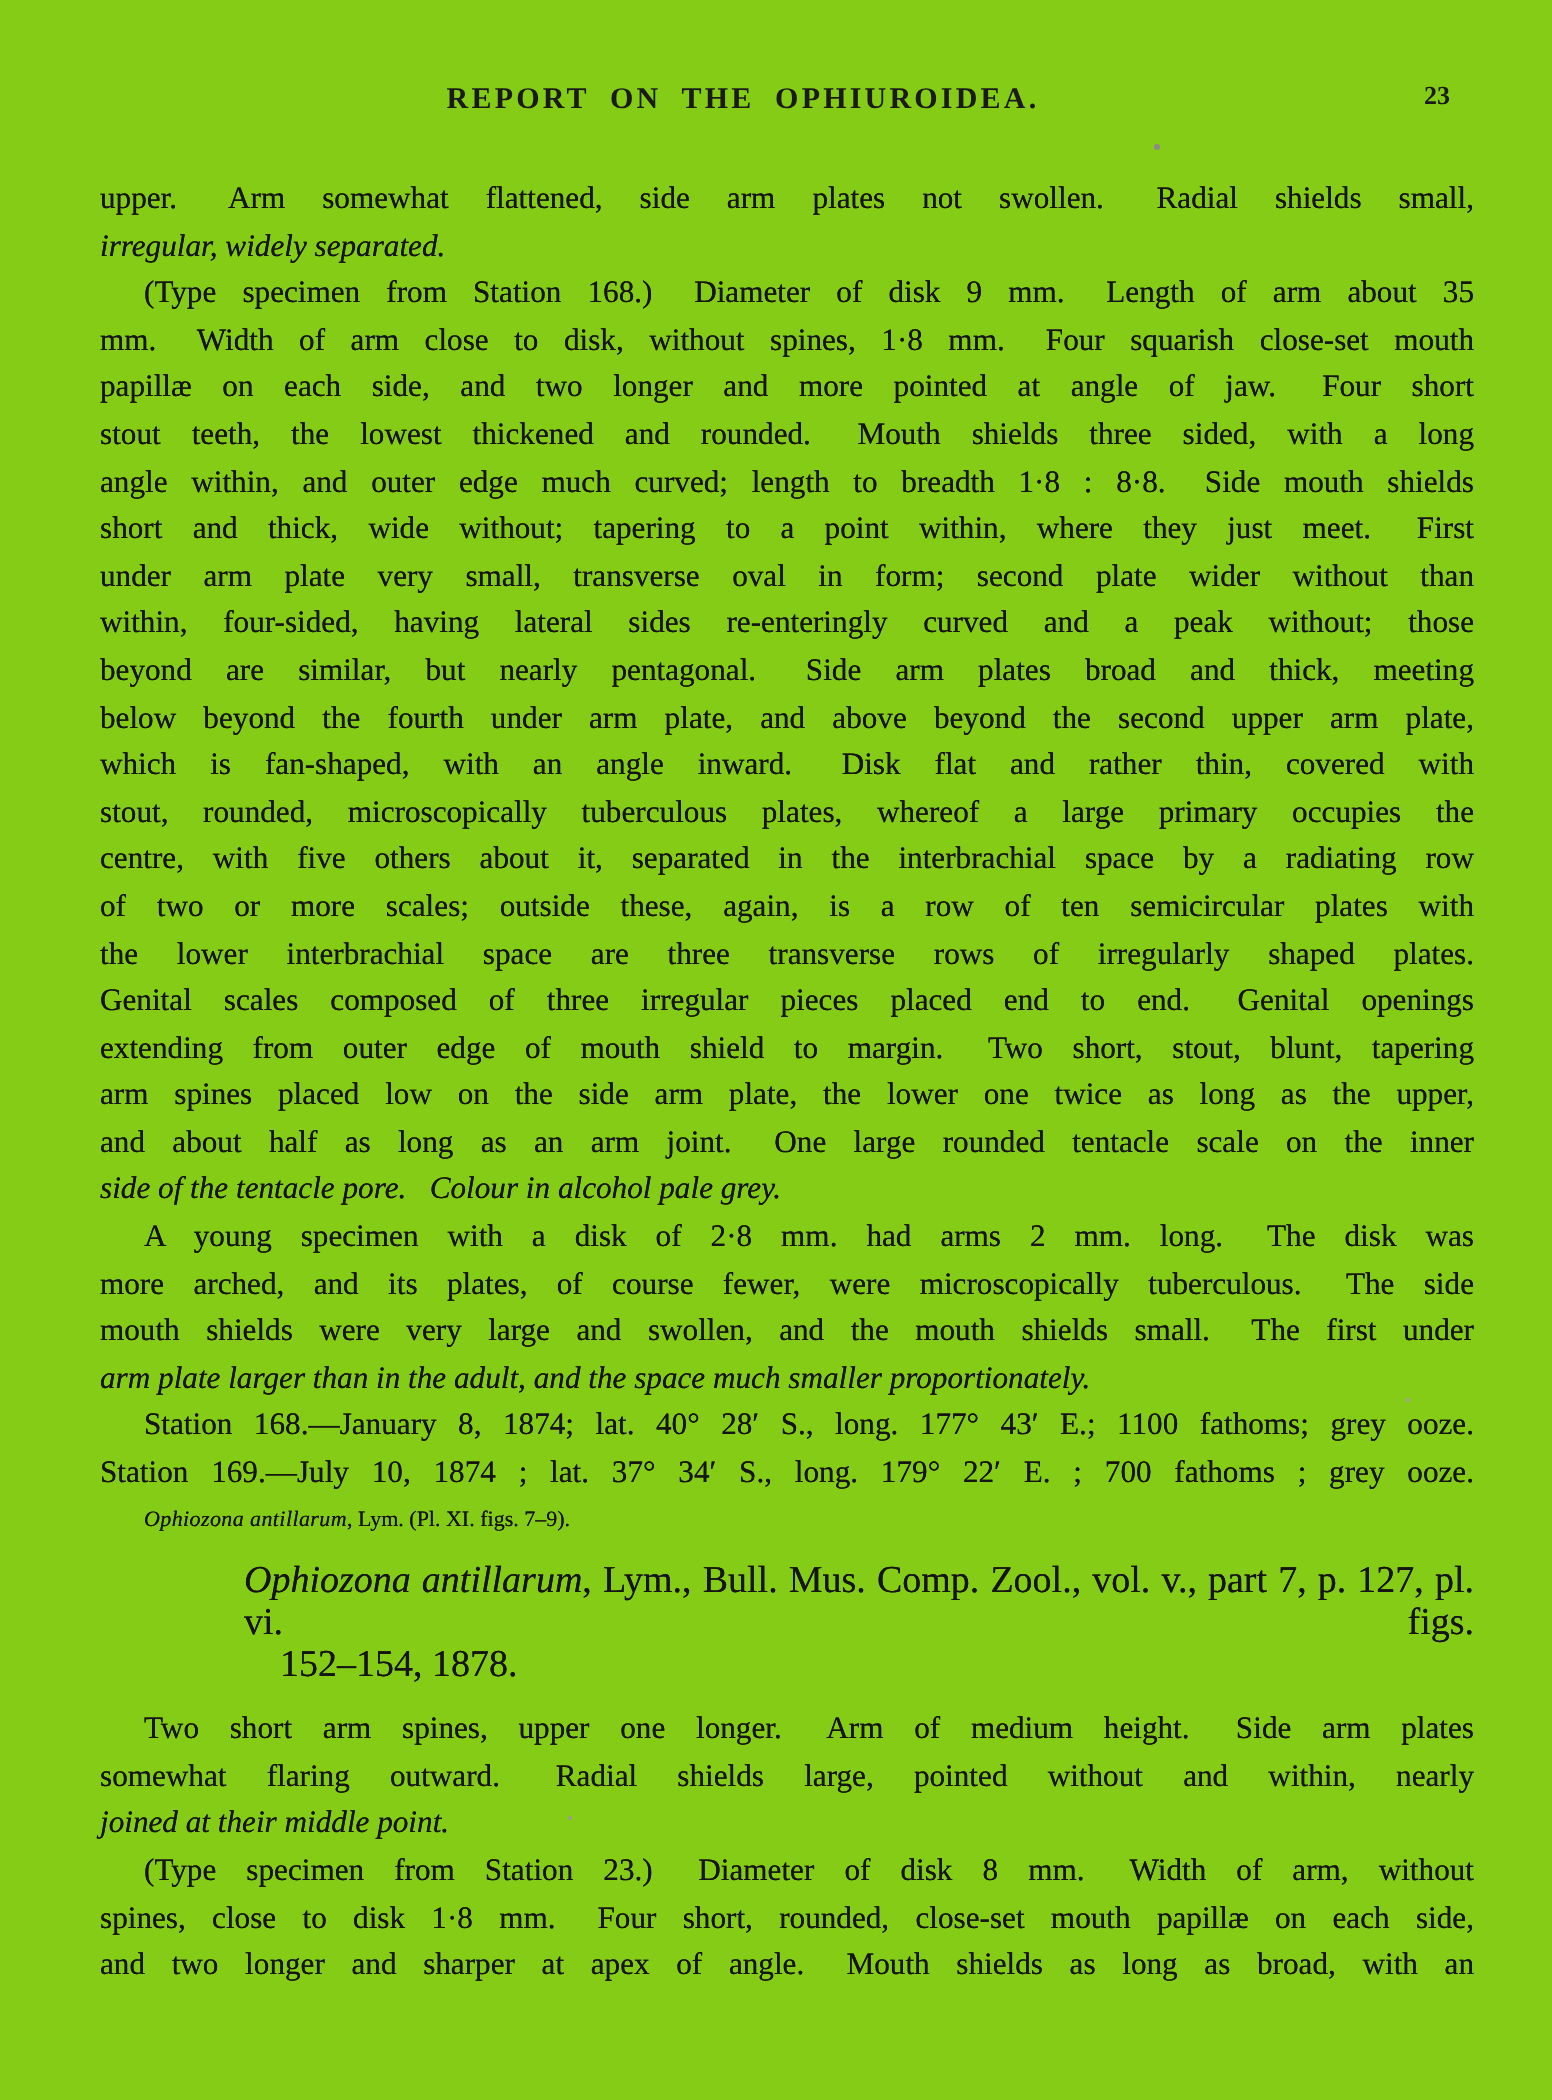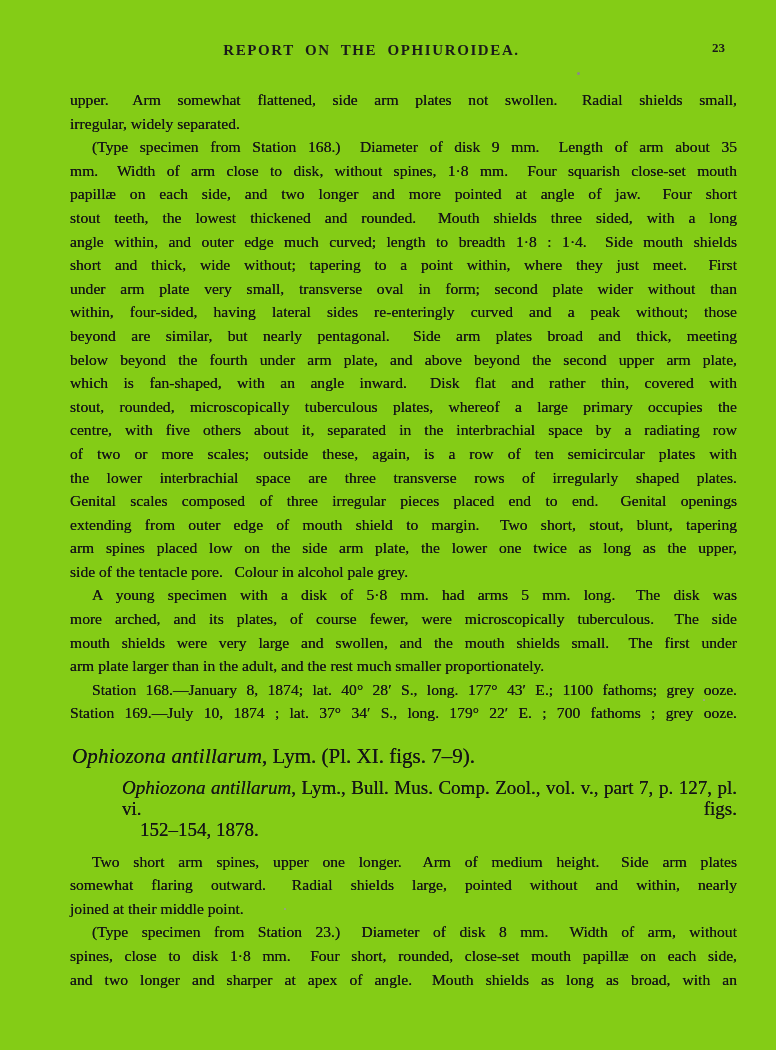--- a/index.html
+++ b/index.html
@@ -52,33 +52,32 @@
   
   .text-block {
     margin-top: 24px;
     font-size: 15.6px;
     line-height: 23.6px;
     text-shadow: 0 0 0.3px #1b1b1b;
   }
   .para .line {
     text-align: justify;
     text-align-last: justify;
-    margin-left: 20px;
   }
   .para.endpara .line:last-child {
     text-align-last: left;
+    font-style: italic;
   }
   .para.indent .line:first-child {
     text-indent: 22px;
   }
   
   .species-heading {
-    margin-top: 20px;
     padding-left: 22px;
-    font-size: 21px;
+    font-size: 11px;
   }
   .species-heading i { letter-spacing: 0.2px; }
   
   .citation {
     margin-top: 8px;
     font-size: 19px;
     line-height: 21px;
     padding-left: 72px;
   }
   .citation .line {
@@ -117,42 +116,43 @@
     <div class="para endpara">
         <div class="line">upper.  Arm somewhat flattened, side arm plates not swollen.  Radial shields small,</div>
         <div class="line">irregular, widely separated.</div>
       </div>
 
     <div class="para indent endpara">
         <div class="line">(Type specimen from Station 168.)  Diameter of disk 9 mm.  Length of arm about 35</div>
         <div class="line">mm.  Width of arm close to disk, without spines, 1·8 mm.  Four squarish close-set mouth</div>
         <div class="line">papillæ on each side, and two longer and more pointed at angle of jaw.  Four short</div>
         <div class="line">stout teeth, the lowest thickened and rounded.  Mouth shields three sided, with a long</div>
-        <div class="line">angle within, and outer edge much curved; length to breadth 1·8 : 1·4.  Side mouth shields</div>
+        <div class="line">angle within, and outer edge much curved; length to breadth 1·8 : 8·8.  Side mouth shields</div>
         <div class="line">short and thick, wide without; tapering to a point within, where they just meet.  First</div>
         <div class="line">under arm plate very small, transverse oval in form; second plate wider without than</div>
         <div class="line">within, four-sided, having lateral sides re-enteringly curved and a peak without; those</div>
         <div class="line">beyond are similar, but nearly pentagonal.  Side arm plates broad and thick, meeting</div>
         <div class="line">below beyond the fourth under arm plate, and above beyond the second upper arm plate,</div>
         <div class="line">which is fan-shaped, with an angle inward.  Disk flat and rather thin, covered with</div>
         <div class="line">stout, rounded, microscopically tuberculous plates, whereof a large primary occupies the</div>
         <div class="line">centre, with five others about it, separated in the interbrachial space by a radiating row</div>
         <div class="line">of two or more scales; outside these, again, is a row of ten semicircular plates with</div>
         <div class="line">the lower interbrachial space are three transverse rows of irregularly shaped plates.</div>
         <div class="line">Genital scales composed of three irregular pieces placed end to end.  Genital openings</div>
         <div class="line">extending from outer edge of mouth shield to margin.  Two short, stout, blunt, tapering</div>
         <div class="line">arm spines placed low on the side arm plate, the lower one twice as long as the upper,</div>
+        <div class="line">and about half as long as an arm joint.  One large rounded tentacle scale on the inner</div>
         <div class="line">side of the tentacle pore.  Colour in alcohol pale grey.</div>
       </div>
 
     <div class="para indent endpara">
-        <div class="line">A young specimen with a disk of 5·8 mm. had arms 5 mm. long.  The disk was</div>
+        <div class="line">A young specimen with a disk of 2·8 mm. had arms 2 mm. long.  The disk was</div>
         <div class="line">more arched, and its plates, of course fewer, were microscopically tuberculous.  The side</div>
         <div class="line">mouth shields were very large and swollen, and the mouth shields small.  The first under</div>
-        <div class="line">arm plate larger than in the adult, and the rest much smaller proportionately.</div>
+        <div class="line">arm plate larger than in the adult, and the space much smaller proportionately.</div>
       </div>
 
     <div class="para indent">
         <div class="line">Station 168.—January 8, 1874; lat. 40° 28′ S., long. 177° 43′ E.; 1100 fathoms; grey ooze.</div>
         <div class="line">Station 169.—July 10, 1874 ; lat. 37° 34′ S., long. 179° 22′ E. ; 700 fathoms ; grey ooze.</div>
       </div>
 
     <div class="species-heading">
       <i>Ophiozona antillarum</i><span>, Lym. (Pl. XI. figs. 7–9).</span>
     </div>

